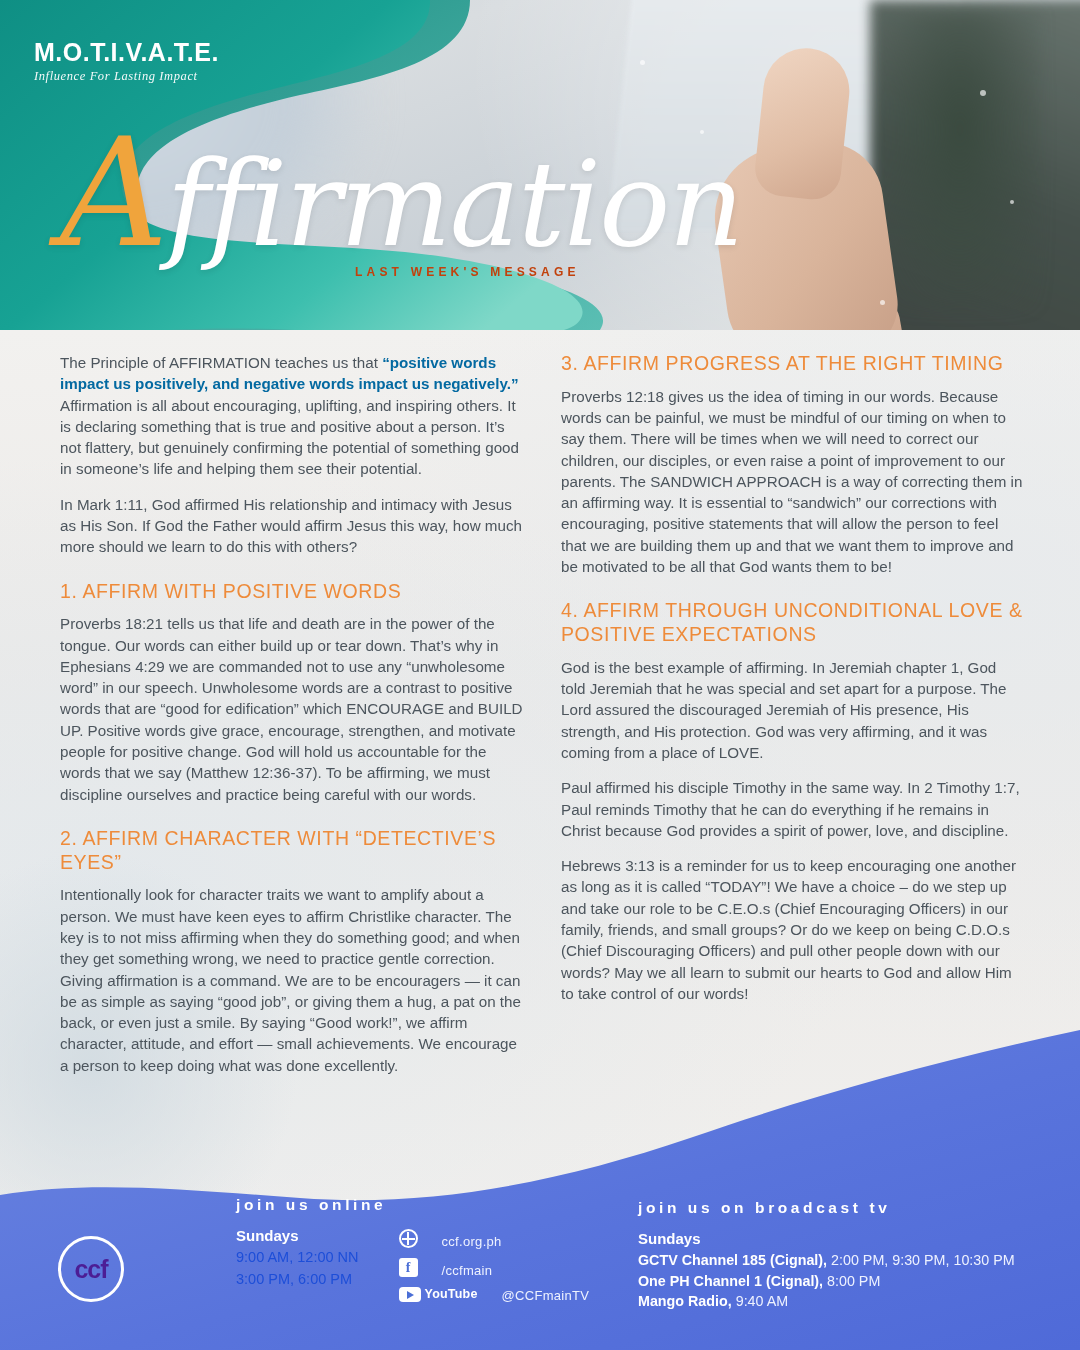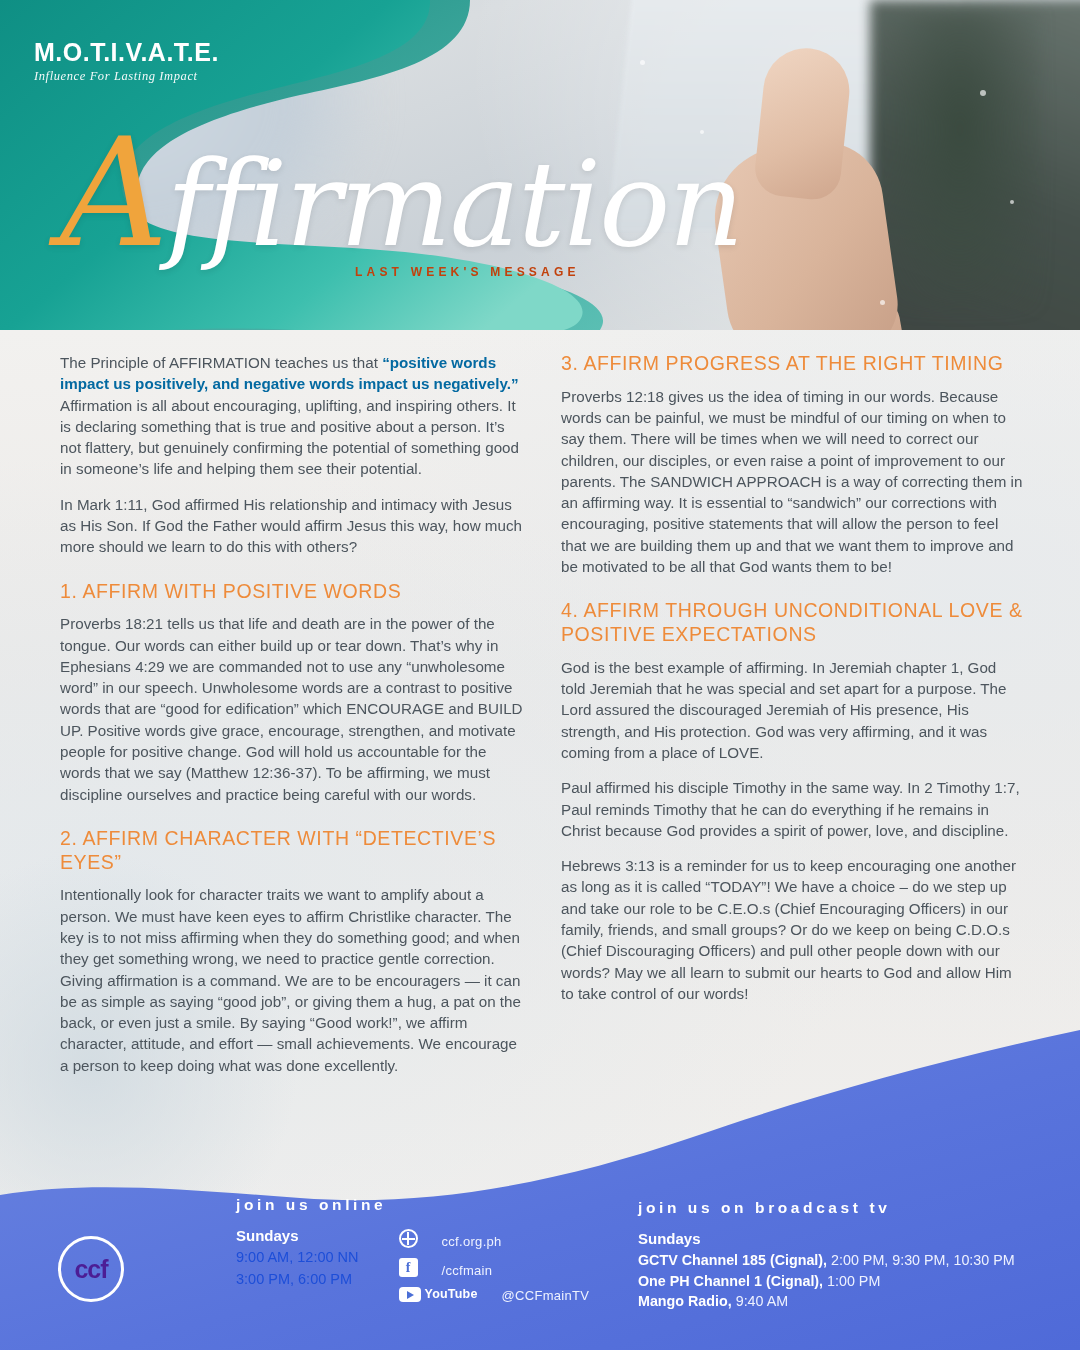--- a/index.html
+++ b/index.html
@@ -340,19 +340,19 @@
           </div>
         </div>
       </div>
     </div>
 
     <div class="foot-col tv">
       <div class="foot-head">join us on broadcast tv</div>
       <div class="foot-sub">Sundays</div>
       <div class="foot-line" id="channel-list">
           <div><b>GCTV Channel 185 (Cignal),</b><span> 2:00 PM, 9:30 PM, 10:30 PM</span></div>
-          <div><b>One PH Channel 1 (Cignal),</b><span> 1:00 PM</span></div>
+          <div><b>One PH Channel 1 (Cignal),</b><span> 8:00 PM</span></div>
           <div><b>Mango Radio,</b><span> 9:40 AM</span></div>
         </div>
     </div>
   </div>
 
 </div>
 
 </body></html>

